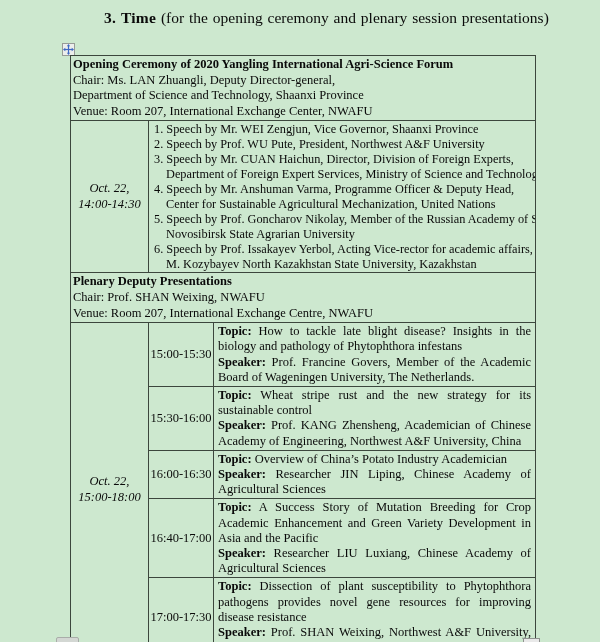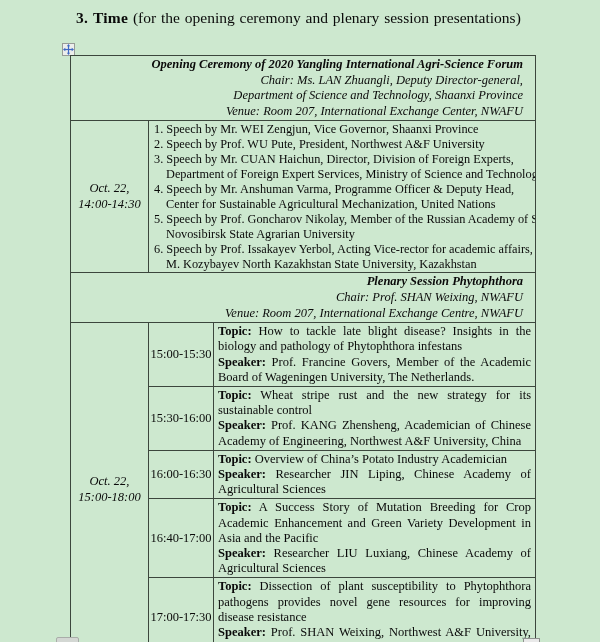--- a/index.html
+++ b/index.html
@@ -8,21 +8,21 @@
     background: #cde8cf;
     overflow: hidden;
     position: relative;
     font-family: "Liberation Serif", "DejaVu Serif", serif;
     color: #0a0a0a;
   }
 
   
   .doc-title {
     position: absolute;
-    top: 5px; left: 176px;
+    top: 5px; left: 204px;
     width: 345px;
     text-indent: -100px;
     text-align: justify;
     font-size: 15.5px;
     line-height: 26px;
     word-spacing: 1px;
   }
   .doc-title b { letter-spacing: 0.2px; }
   .doc-title .num { margin-right: 5px; }
 
@@ -43,21 +43,21 @@
     table-layout: fixed;
     width: 465px;
   }
   table.schedule td {
     border: 1px solid #3c463d;
     padding: 0;
     font-size: 12.5px;
     vertical-align: middle;
     overflow: hidden;
   }
-  .hdr { text-align: right; line-height: 15.6px; padding: 1px 12px !important; font-style: italic; }
+  .hdr { text-align: left; line-height: 15.6px; padding: 1px 2px !important; }
   .hdr .t { font-weight: bold; }
 
   tr.r-open-hdr td { height: 60px; }
   tr.r-speeches td { height: 147px; }
   tr.r-plen-hdr td { height: 46px; }
   tr.r-s1 .topiccell { height: 60px; }
   tr.r-s2 .topiccell { height: 59px; }
   tr.r-s3 .topiccell { height: 44px; }
   tr.r-s4 .topiccell { height: 74px; }
   tr.r-s5 .topiccell { height: 73px; }
@@ -155,21 +155,21 @@
       <div class="speech-line cont">Center for Sustainable Agricultural Mechanization, United Nations</div>
       <div class="speech-line">5. Speech by Prof. Goncharov Nikolay, Member of the Russian Academy of Sciences，</div>
       <div class="speech-line cont">Novosibirsk State Agrarian University</div>
       <div class="speech-line">6. Speech by Prof. Issakayev Yerbol, Acting Vice-rector for academic affairs,</div>
       <div class="speech-line cont">M. Kozybayev North Kazakhstan State University, Kazakhstan</div>
     </td>
   </tr>
 
   <tr class="r-plen-hdr">
     <td colspan="3" class="hdr">
-      <div class="t">Plenary Session Phytophthora</div>
+      <div class="t">Plenary Deputy Presentations</div>
       <div>Chair: Prof. SHAN Weixing, NWAFU</div>
       <div>Venue: Room 207, International Exchange Centre, NWAFU</div>
     </td>
   </tr>
 
   <tr class="r-s1">
     <td class="datecell" rowspan="5">
       <div>Oct. 22,</div>
       <div>15:00-18:00</div>
     </td>

